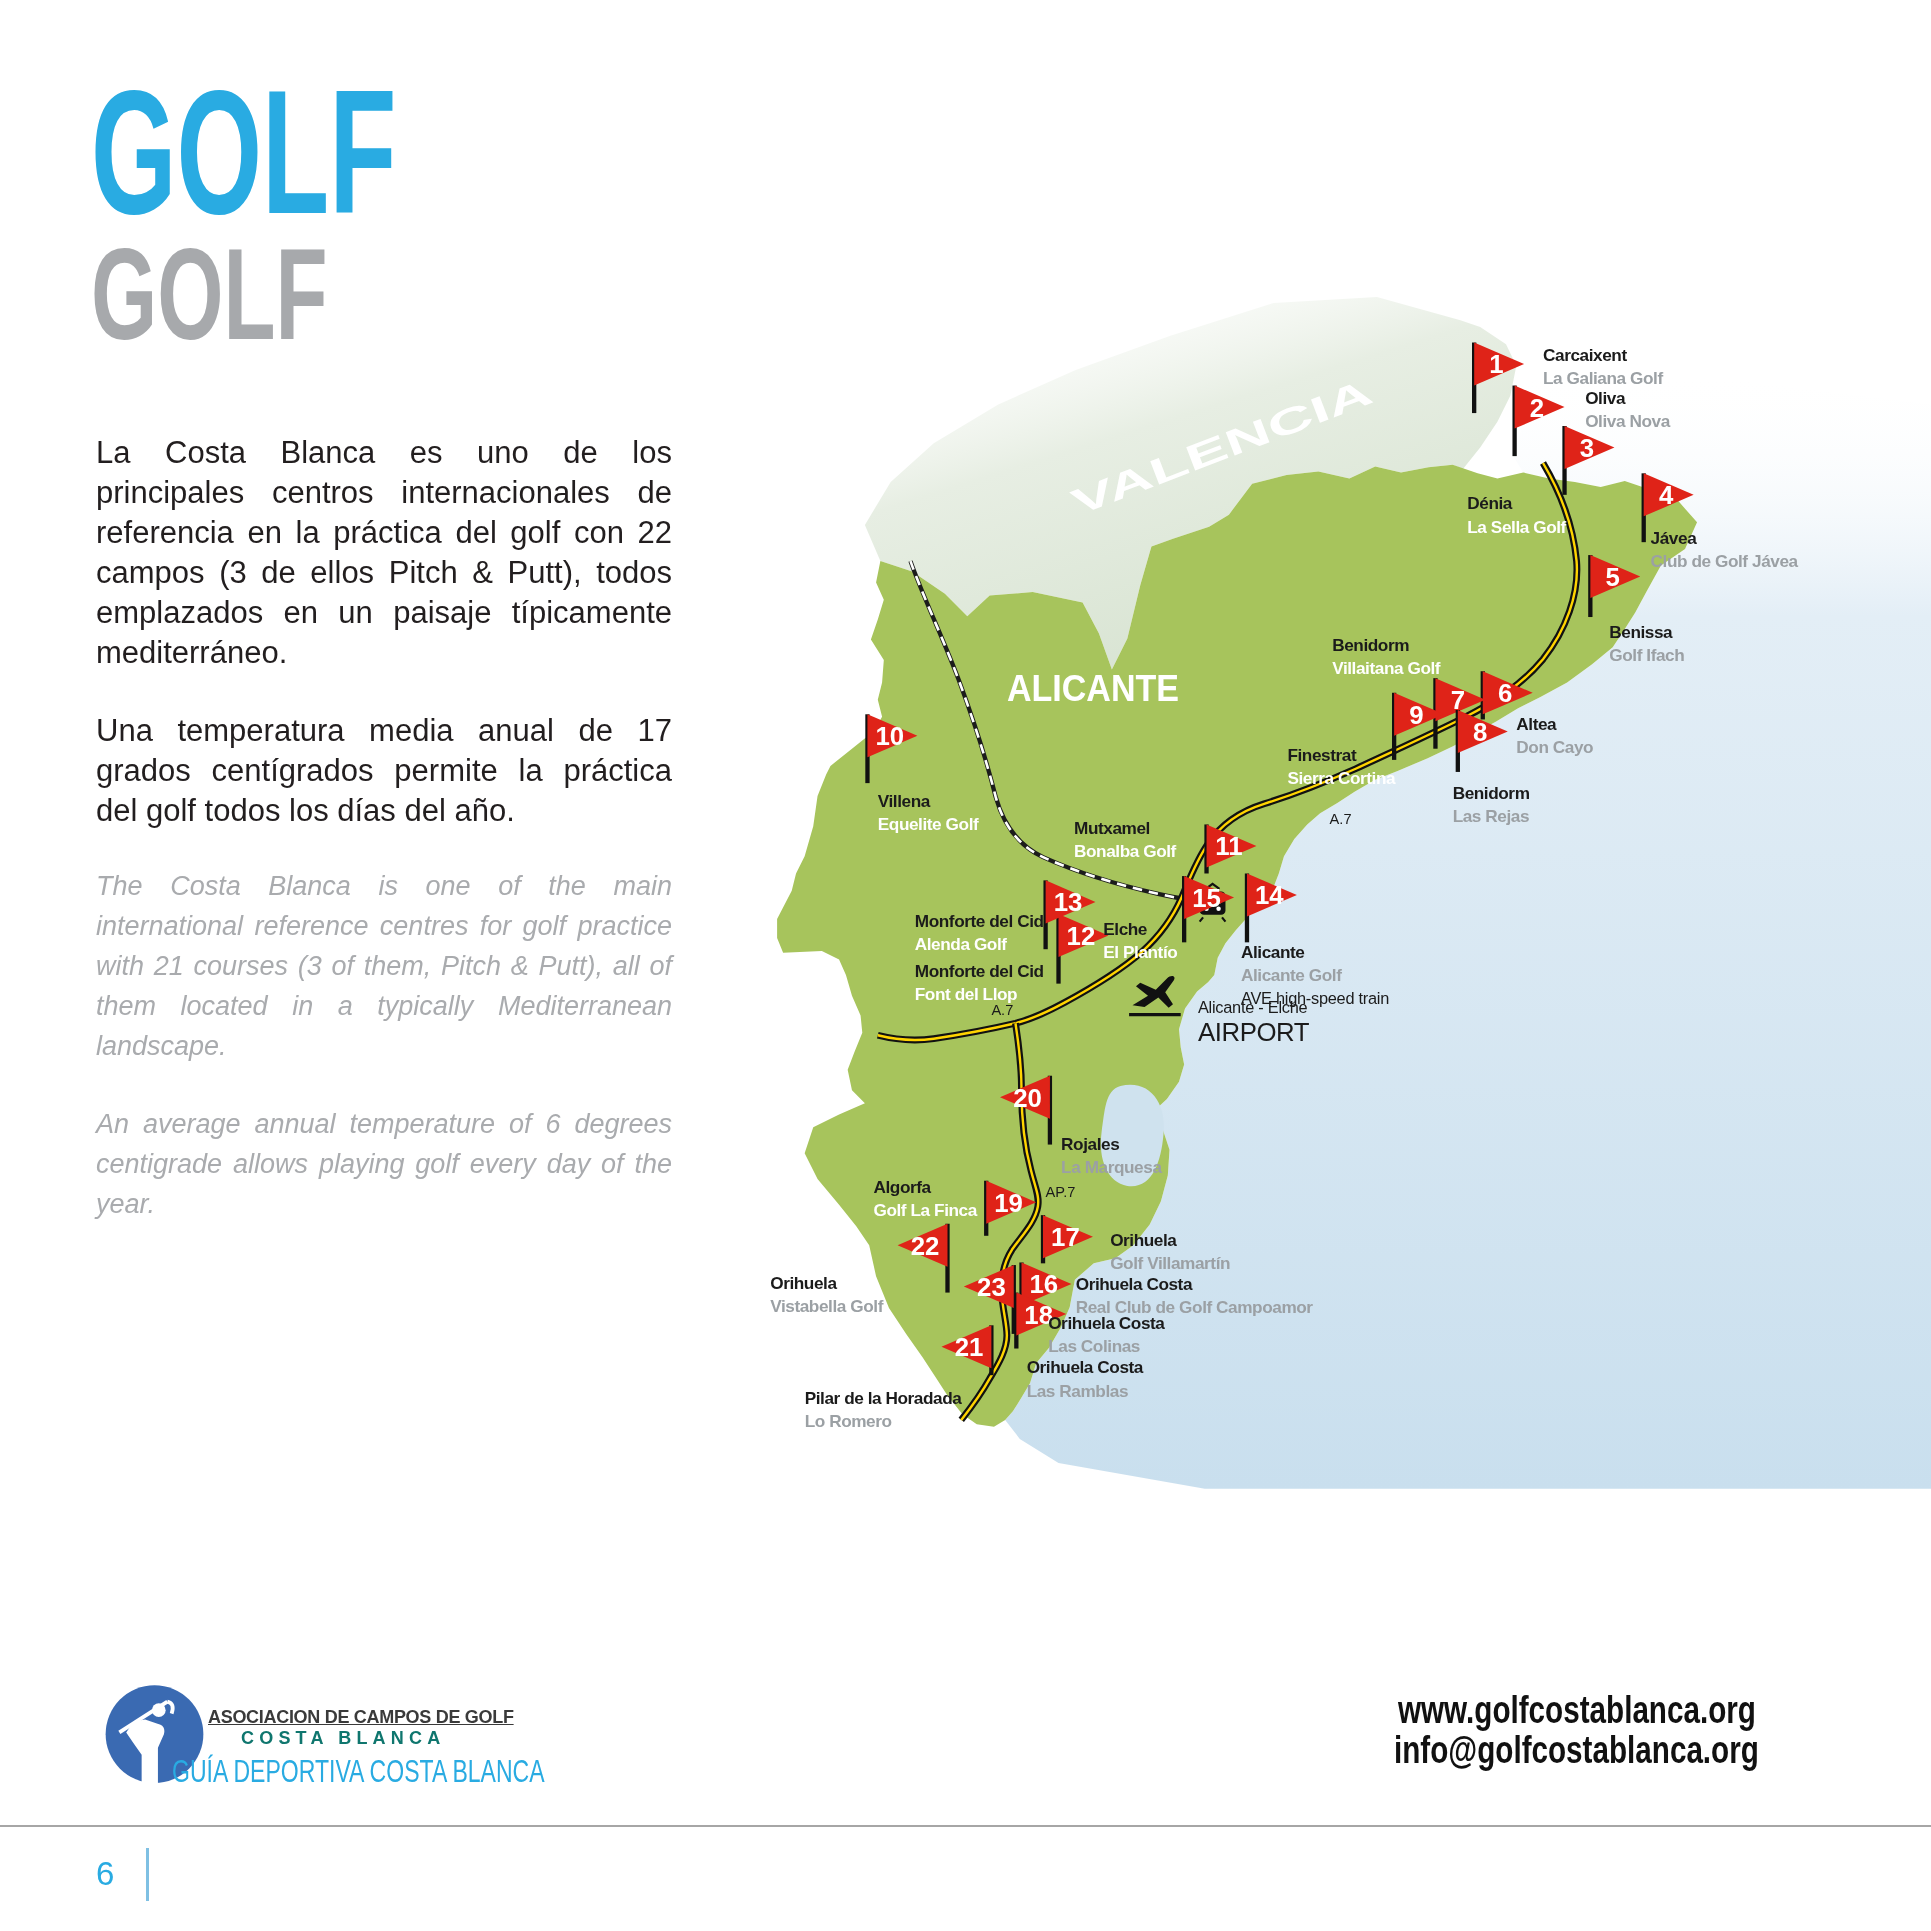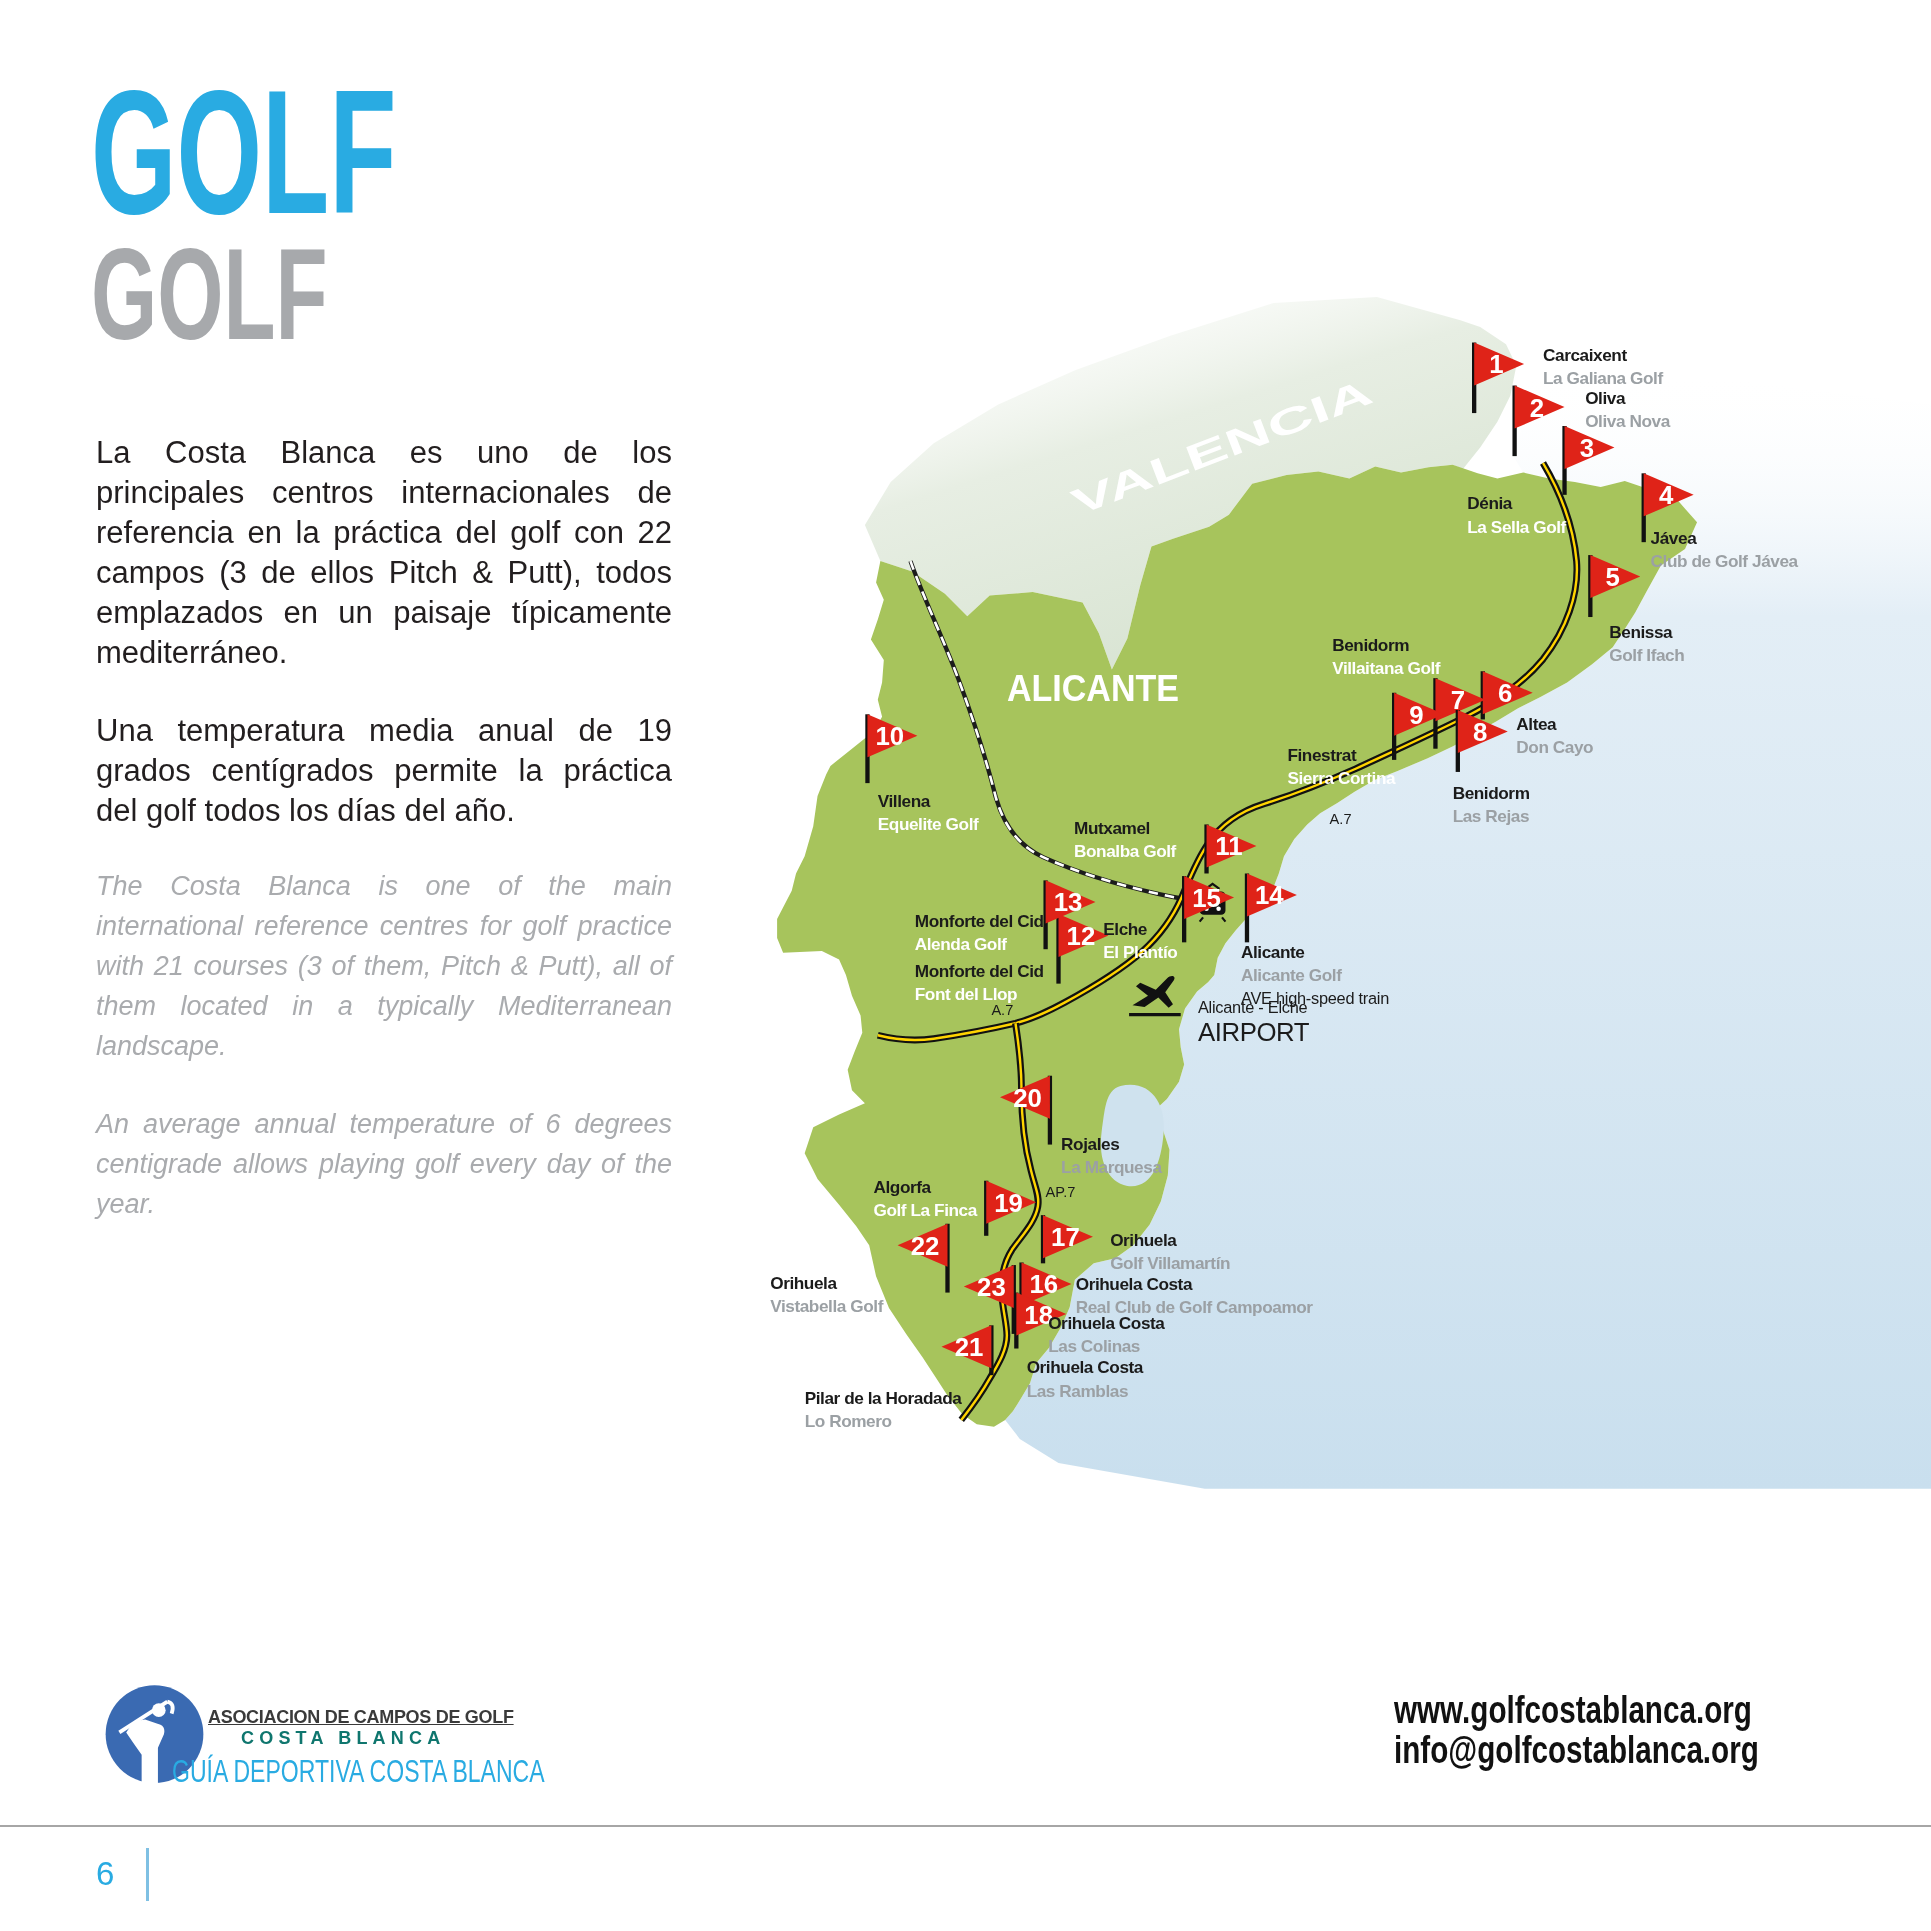--- a/index.html
+++ b/index.html
@@ -26,21 +26,21 @@
   .lbl-note{font-size:19px;fill:#1b1b1b;letter-spacing:-0.3px;}
   .lbl-airport{font-size:30px;fill:#1b1b1b;letter-spacing:-0.5px;}
   .lbl-road{font-size:17px;fill:#1b1b1b;}
   .lbl-region{font-size:42px;font-weight:bold;fill:#ffffff;text-anchor:middle;}
   .flag-num{font-size:30px;font-weight:bold;fill:#ffffff;text-anchor:middle;}
   .flag-pole{stroke:#111111;stroke-width:5px;}
   .flag-tri{fill:#df2318;}
   
   .logo-line1{left:208px;top:1707px;font-size:18px;font-weight:bold;color:#3a3a3a;letter-spacing:-0.3px;text-decoration:underline;}
   .logo-line2{left:206px;top:1728px;font-size:18px;font-weight:bold;color:#0f766e;letter-spacing:5.2px;margin-left:35px;}
-  .contact{left:1394px;top:1690px;font-size:38px;line-height:40px;font-weight:bold;color:#111111;}
+  .contact{left:1394px;top:1690px;font-size:38px;line-height:40px;font-weight:bold;color:#111111;text-align:center;}
   .contact a{color:#111111;text-decoration:none;display:block;}
   
   .footer-rule{left:0;top:1825px;width:1932px;height:1.7px;background:#a6a6a6;}
   .footer-num{left:96px;top:1855px;font-size:33px;color:#29abe2;}
   .footer-bar{left:146px;top:1848px;width:2.6px;height:53px;background:#7fc0e3;}
   .footer-text{left:172px;top:1753px;font-size:32px;color:#29abe2;}
 </style>
 </head>
 <body>
 
@@ -322,21 +322,21 @@
       <text x="1152" y="1180" class="lbl-road">A.7</text>
       <text x="1215" y="1391" class="lbl-road">AP.7</text>
     </g>
 </svg>
 
 <h1 class="abs title-blue" style="margin:0;"><span class="cond sx62">GOLF</span></h1>
 <h2 class="abs title-gray" style="margin:0;"><span class="cond sx66">GOLF</span></h2>
 
 <div class="abs intro-es">
   <p>La Costa Blanca es uno de los principales centros internacionales de referencia en la práctica del golf con 22 campos (3 de ellos Pitch &amp; Putt), todos emplazados en un paisaje típicamente mediterráneo.</p>
-  <p>Una temperatura media anual de 19 grados centígrados permite la práctica del golf todos los días del año.</p>
+  <p>Una temperatura media anual de 17 grados centígrados permite la práctica del golf todos los días del año.</p>
 </div>
 <div class="abs intro-en">
   <p>The Costa Blanca is one of the main international reference centres for golf practice with 21 courses (3 of them, Pitch &amp; Putt), all of them located in a typically Mediterranean landscape.</p>
   <p>An average annual temperature of 6 degrees centigrade allows playing golf every day of the year.</p>
 </div>
 
 <svg class="abs" style="left:102px;top:1681px;" width="105" height="108" viewBox="0 0 122 126">
   <circle cx="61" cy="62" r="57" fill="#3a6ab2"></circle>
   <path d="M28,60 Q36,46 50,45 L68,51 Q74,54 72,62 L65,78 L65,120 L46,120 L46,86 Q36,72 28,60 Z" fill="#ffffff"></path>
   <circle cx="66" cy="34" r="8" fill="#ffffff"></circle>

